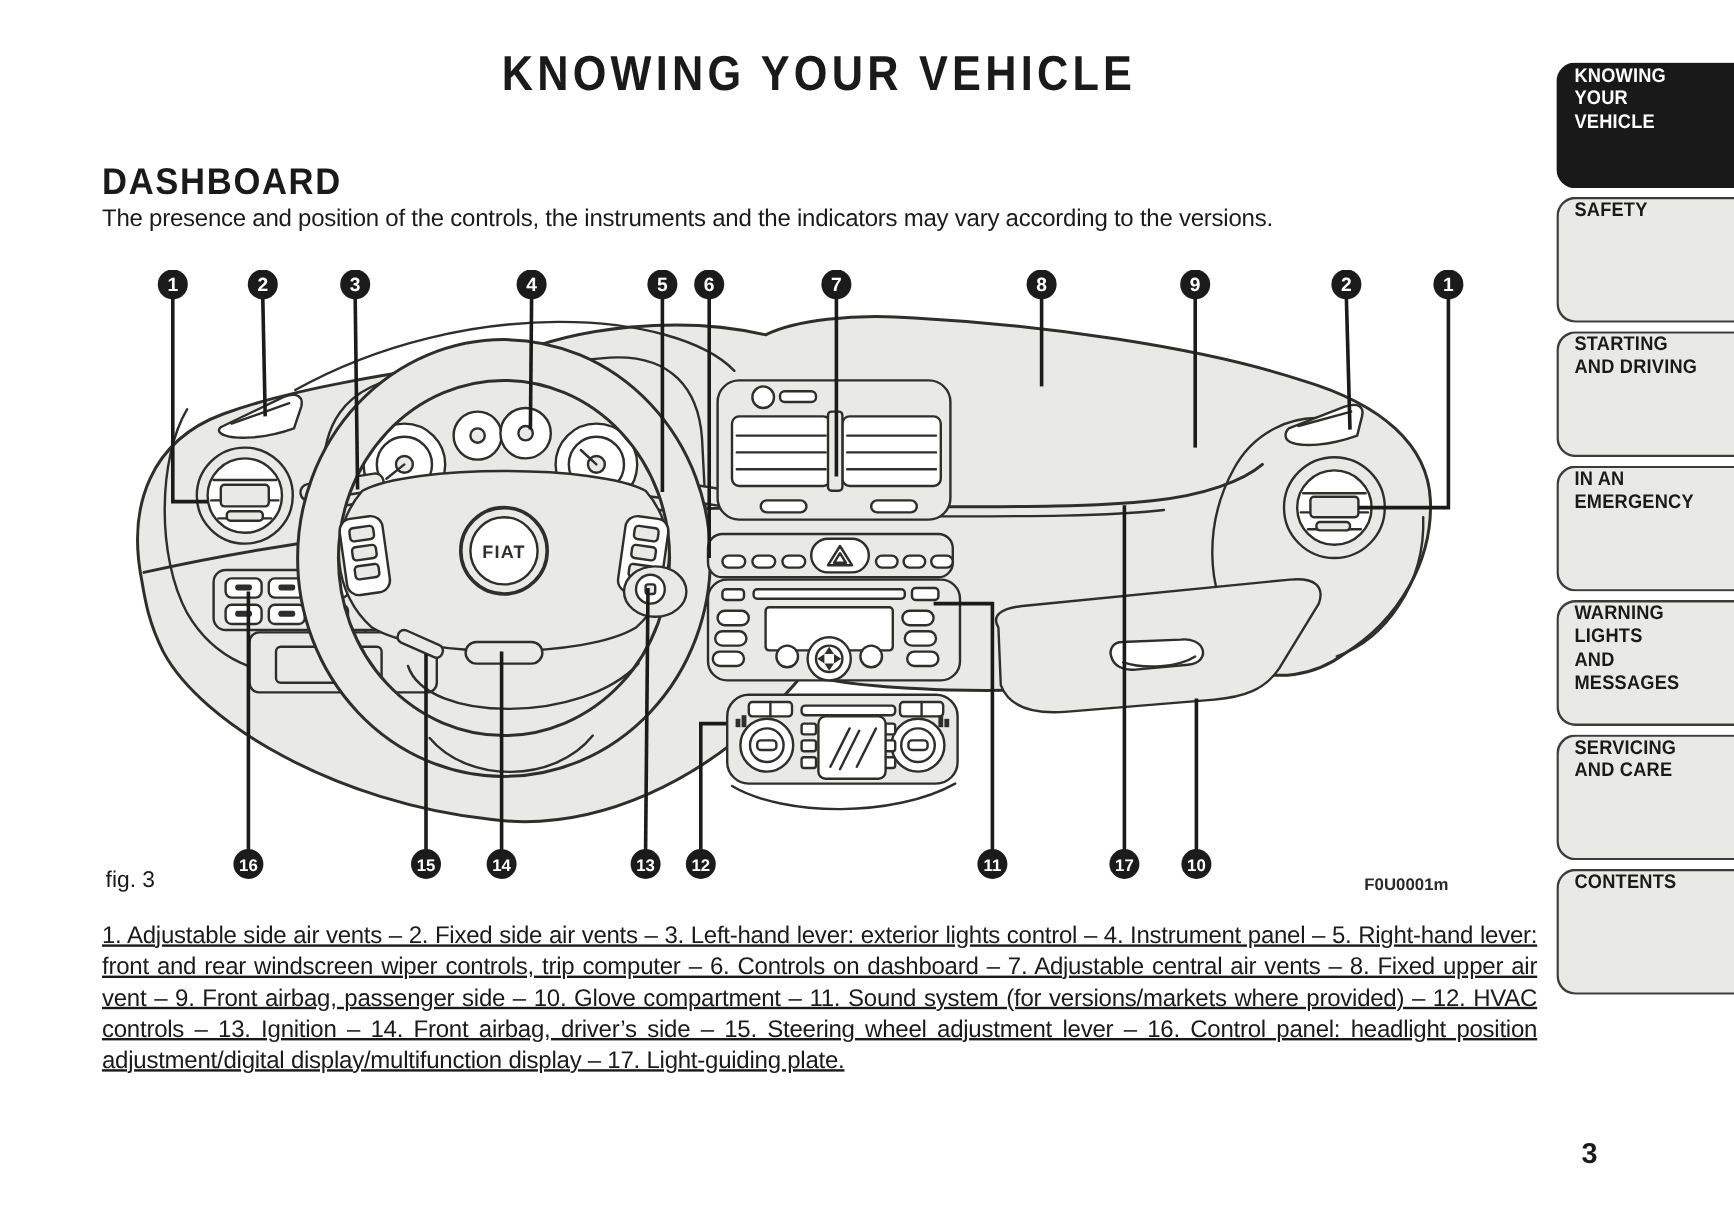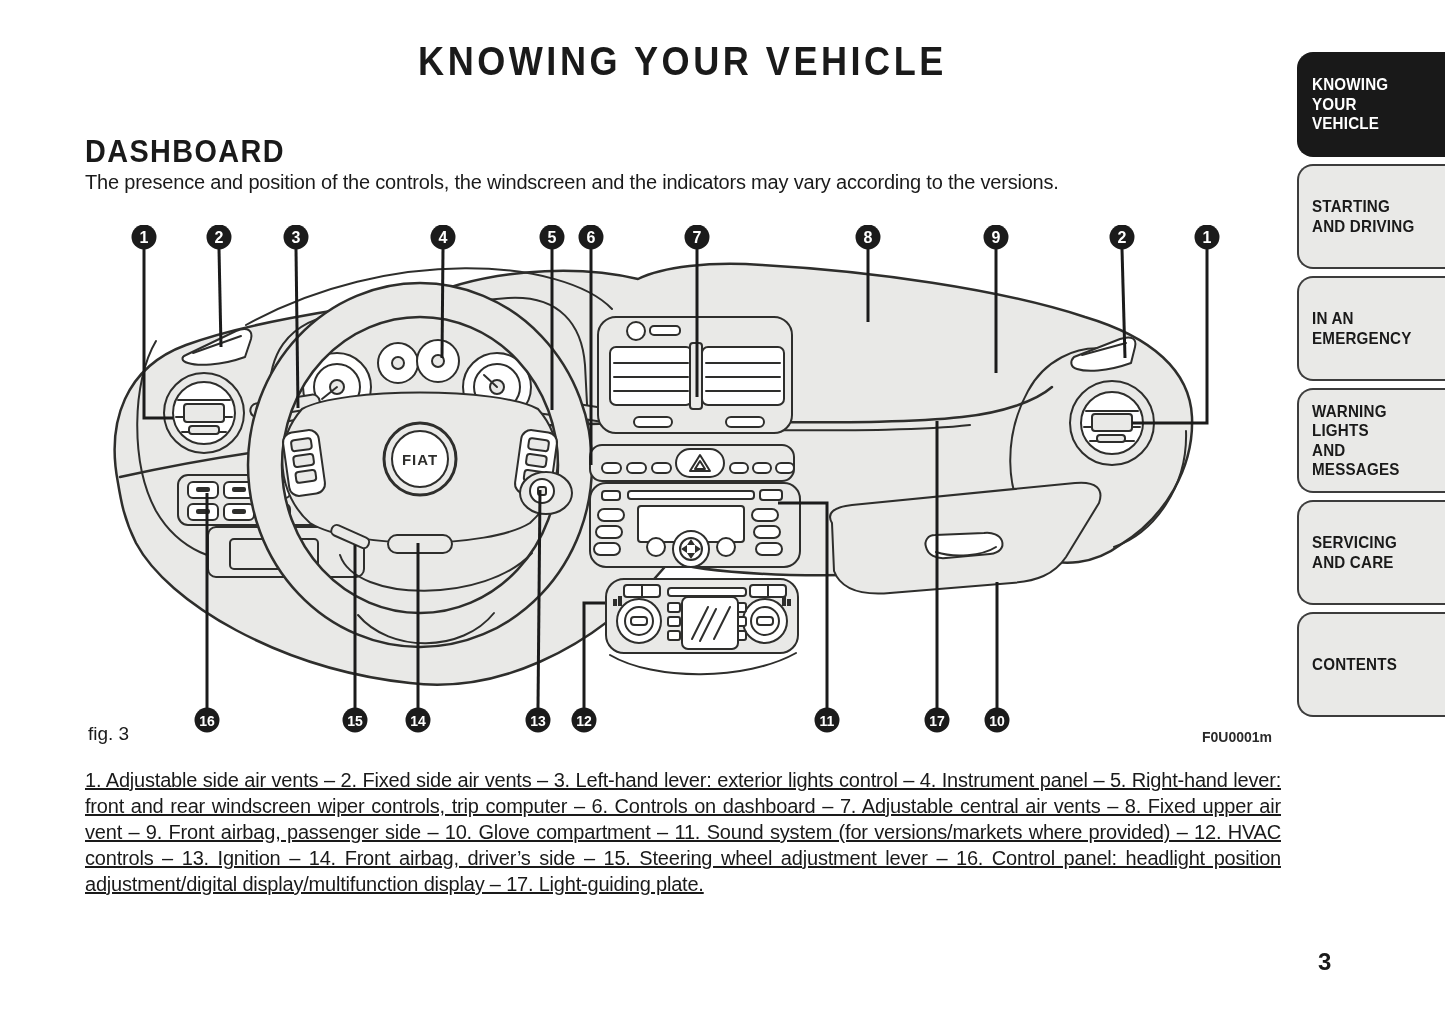--- a/index.html
+++ b/index.html
@@ -12,42 +12,42 @@
 
   .title{position:absolute;left:85px;top:38px;width:1195px;text-align:center;
     font-size:41px;font-weight:bold;letter-spacing:4px;}
   .heading{position:absolute;left:85px;top:110px;font-size:31px;font-weight:bold;letter-spacing:1.5px;margin-top:24px;}
   .intro{position:absolute;left:85px;top:171px;width:1180px;font-size:20px;letter-spacing:-0.2px;}
 
   .figure{position:absolute;left:90px;top:225px;width:1190px;height:520px;}
   .figure svg{display:block;width:1190px;height:520px;}
 
   .fig-label{position:absolute;left:88px;top:723px;font-size:19px;}
-  .fig-code{position:absolute;left:1072px;top:729px;width:200px;text-align:right;
+  .fig-code{position:absolute;left:1072px;top:729px;width:200px;text-align:center;
     font-size:14px;font-weight:bold;color:#2a2a2a;}
 
   .legend{position:absolute;left:85px;top:767px;width:1196px;font-size:20px;
     line-height:26px;text-align:justify;letter-spacing:-0.2px;text-decoration:underline;}
 
   .sidebar{position:absolute;right:0;top:52px;width:148px;}
   .tab{height:105px;margin-bottom:7px;border-radius:16px 0 0 16px;background:#e9e9e7;
     border:2px solid #3c3c3c;border-right:none;box-sizing:border-box;
-    display:flex;align-items:center;padding-left:13px;cursor:pointer;}
+    display:flex;align-items:flex-start;padding-left:13px;cursor:pointer;}
   .tab.active{background:#191919;border-color:#191919;color:#ffffff;}
   .tab .lbl{font-weight:bold;font-size:16.5px;line-height:1.18;white-space:pre-line;
     letter-spacing:0.2px;display:inline-block;transform:scaleX(.92);transform-origin:left center;}
 
   .page-num{position:absolute;left:1318px;top:948px;font-size:24px;font-weight:bold;}
 </style>
 </head>
 <body>
 
 <div class="title"><span class="condense">KNOWING YOUR VEHICLE</span></div>
 <div class="heading"><span class="condense-l">DASHBOARD</span></div>
-<div class="intro">The presence and position of the controls, the windscreen and the indicators may vary according to the versions.</div>
+<div class="intro">The presence and position of the controls, the instruments and the indicators may vary according to the versions.</div>
 
 <div class="figure">
   <svg viewBox="0 0 1190 520">
     <g stroke="#2e2e2c" fill="#e9e9e7" stroke-width="2" stroke-linejoin="round" stroke-linecap="round">
 
       <path stroke-width="2.5" d="M 28,258 C 16,196 36,142 96,120 C 150,100 240,84 330,74 C 390,46 480,38 548,54 C 572,42 620,36 672,40 C 780,46 910,64 995,92 C 1062,112 1100,146 1102,192 C 1104,242 1076,292 1030,320 C 1006,338 972,344 944,330 C 900,344 800,352 700,350 C 640,348 600,344 580,336 C 500,432 400,468 320,458 C 190,444 78,378 46,318 C 34,294 31,276 28,258 Z"></path>
 
       <path fill="none" stroke-width="2.5" d="M 30,252 C 190,216 380,200 540,198 C 700,196 800,200 872,192 C 912,188 946,176 962,162"></path>
       <path fill="none" d="M 540,206 C 700,204 810,208 880,200"></path>
 
@@ -337,20 +337,23 @@
 <div class="fig-code">F0U0001m</div>
 <div class="legend">1. Adjustable side air vents – 2. Fixed side air vents – 3. Left-hand lever: exterior lights control – 4. Instrument panel – 5. Right-hand lever: front and rear windscreen wiper controls, trip computer – 6. Controls on dashboard – 7. Adjustable central air vents – 8. Fixed upper air vent – 9. Front airbag, passenger side – 10. Glove compartment – 11. Sound system (for versions/markets where provided) – 12. HVAC controls – 13. Ignition – 14. Front airbag, driver’s side – 15. Steering wheel adjustment lever – 16. Control panel: headlight position adjustment/digital display/multifunction display – 17. Light-guiding plate.</div>
 
 <div class="sidebar">
     <div class="tab active">
       <span class="lbl">KNOWING
 YOUR
 VEHICLE</span>
     </div>
     <div class="tab">
+      <span class="lbl">SAFETY</span>
+    </div>
+    <div class="tab">
       <span class="lbl">STARTING
 AND DRIVING</span>
     </div>
     <div class="tab">
       <span class="lbl">IN AN
 EMERGENCY</span>
     </div>
     <div class="tab">
       <span class="lbl">WARNING LIGHTS
 AND MESSAGES</span>

